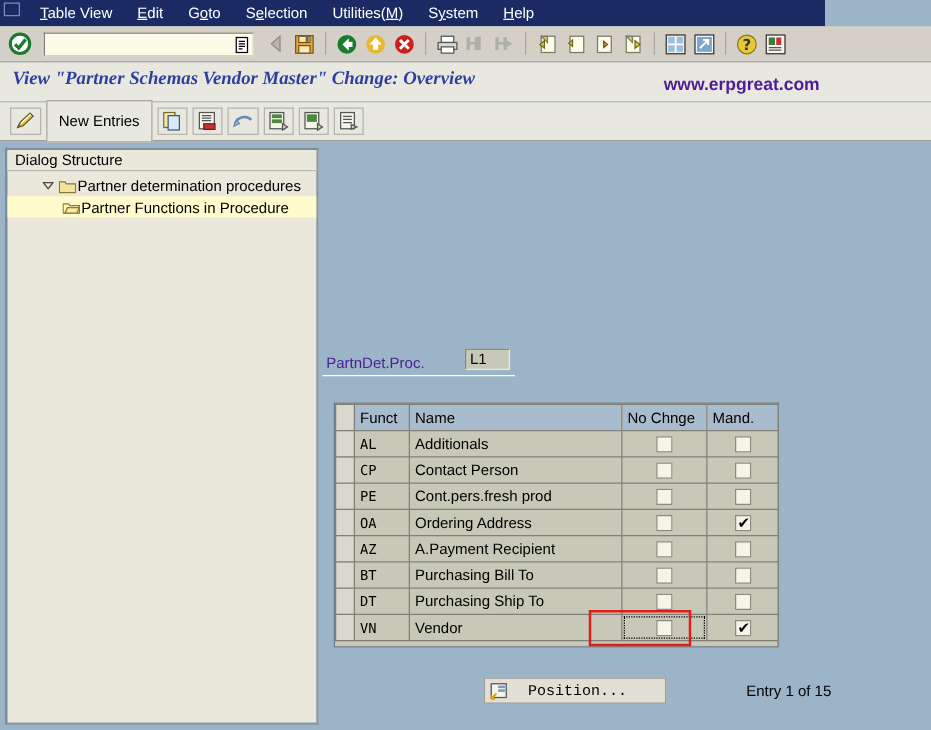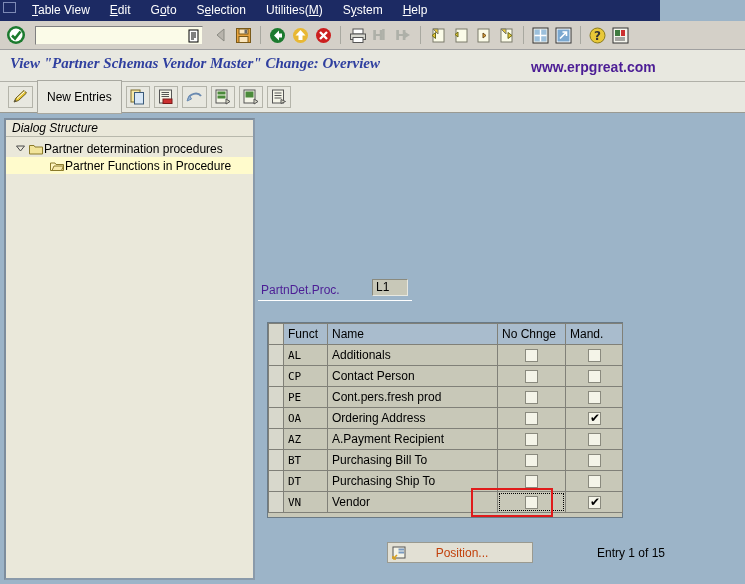--- a/index.html
+++ b/index.html
@@ -96,28 +96,27 @@
     width: 251px; height: 462px;
     background: #eae8da;
     border: 2px solid #8a9aaa;
     border-top-color: #7d8d9d; border-left-color: #7d8d9d;
   }
   .sb-head {
     height: 17px; background: #eae8da;
     border-bottom: 1px solid #b8b8ac;
     font-size: 12px; color: #000; padding-left: 6px;
     line-height: 17px;
-    font-style: italic;
   }
   .tree { padding-top: 3px; }
   .tnode {
     display: flex; align-items: center; height: 17px;
     font-size: 12px; color: #000; white-space: nowrap;
   }
-  .tnode.lvl1 { padding-left: 8px; }
+  .tnode.lvl1 { padding-left: 8px; margin-left: 18px; }
   .tnode.lvl2 { padding-left: 42px; background: #fffbcc; }
   .twist { width: 13px; display: flex; align-items: center; justify-content: center; }
   .fld { width: 17px; display: flex; align-items: center; justify-content: center; }
 
   
   .rightpanel {
     position: absolute; left: 257px; top: 114px;
     width: 488px; height: 470px; background: #9cb4c8;
   }
 
@@ -180,21 +179,21 @@
     position: absolute; left: 471px; top: 488px;
     width: 82px; height: 29px;
     border: 2px solid #e01b1b; pointer-events: none;
   }
 
   
   .pos-btn {
     position: absolute; left: 387px; top: 542px;
     width: 146px; height: 21px;
     background: #e2e0d4; border: 1px solid #9a9a90;
-    display: flex; align-items: center; font-size: 12px; color: #c2410c;
+    display: flex; align-items: center; font-size: 12px; color: #000000; font-family: Liberation Mono, monospace;
   }
   .pos-btn .ico { width: 22px; display: flex; align-items: center; justify-content: center; }
   .pos-btn .txt { flex: 1; text-align: center; padding-right: 18px; }
   .entry-text {
     position: absolute; left: 597px; top: 546px;
     font-size: 12px; color: #000;
   }
 
   svg { display: block; }
 </style>

